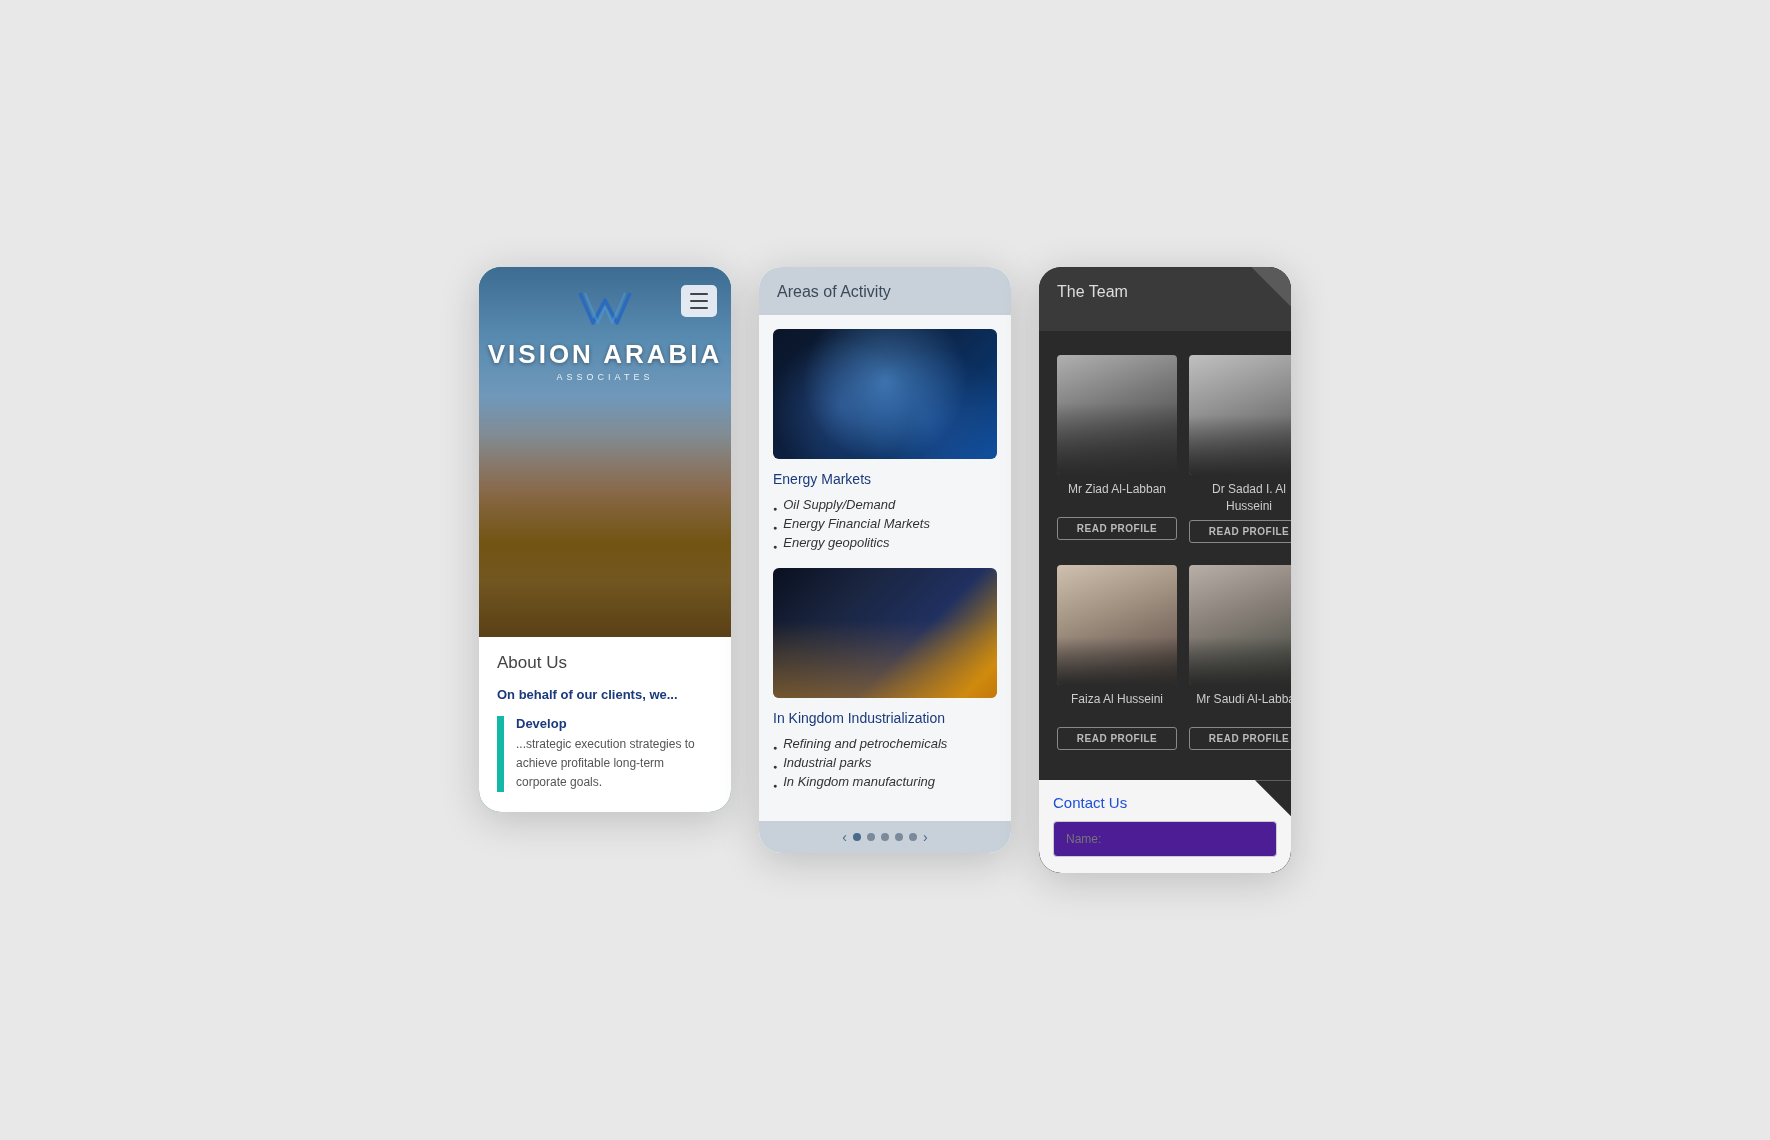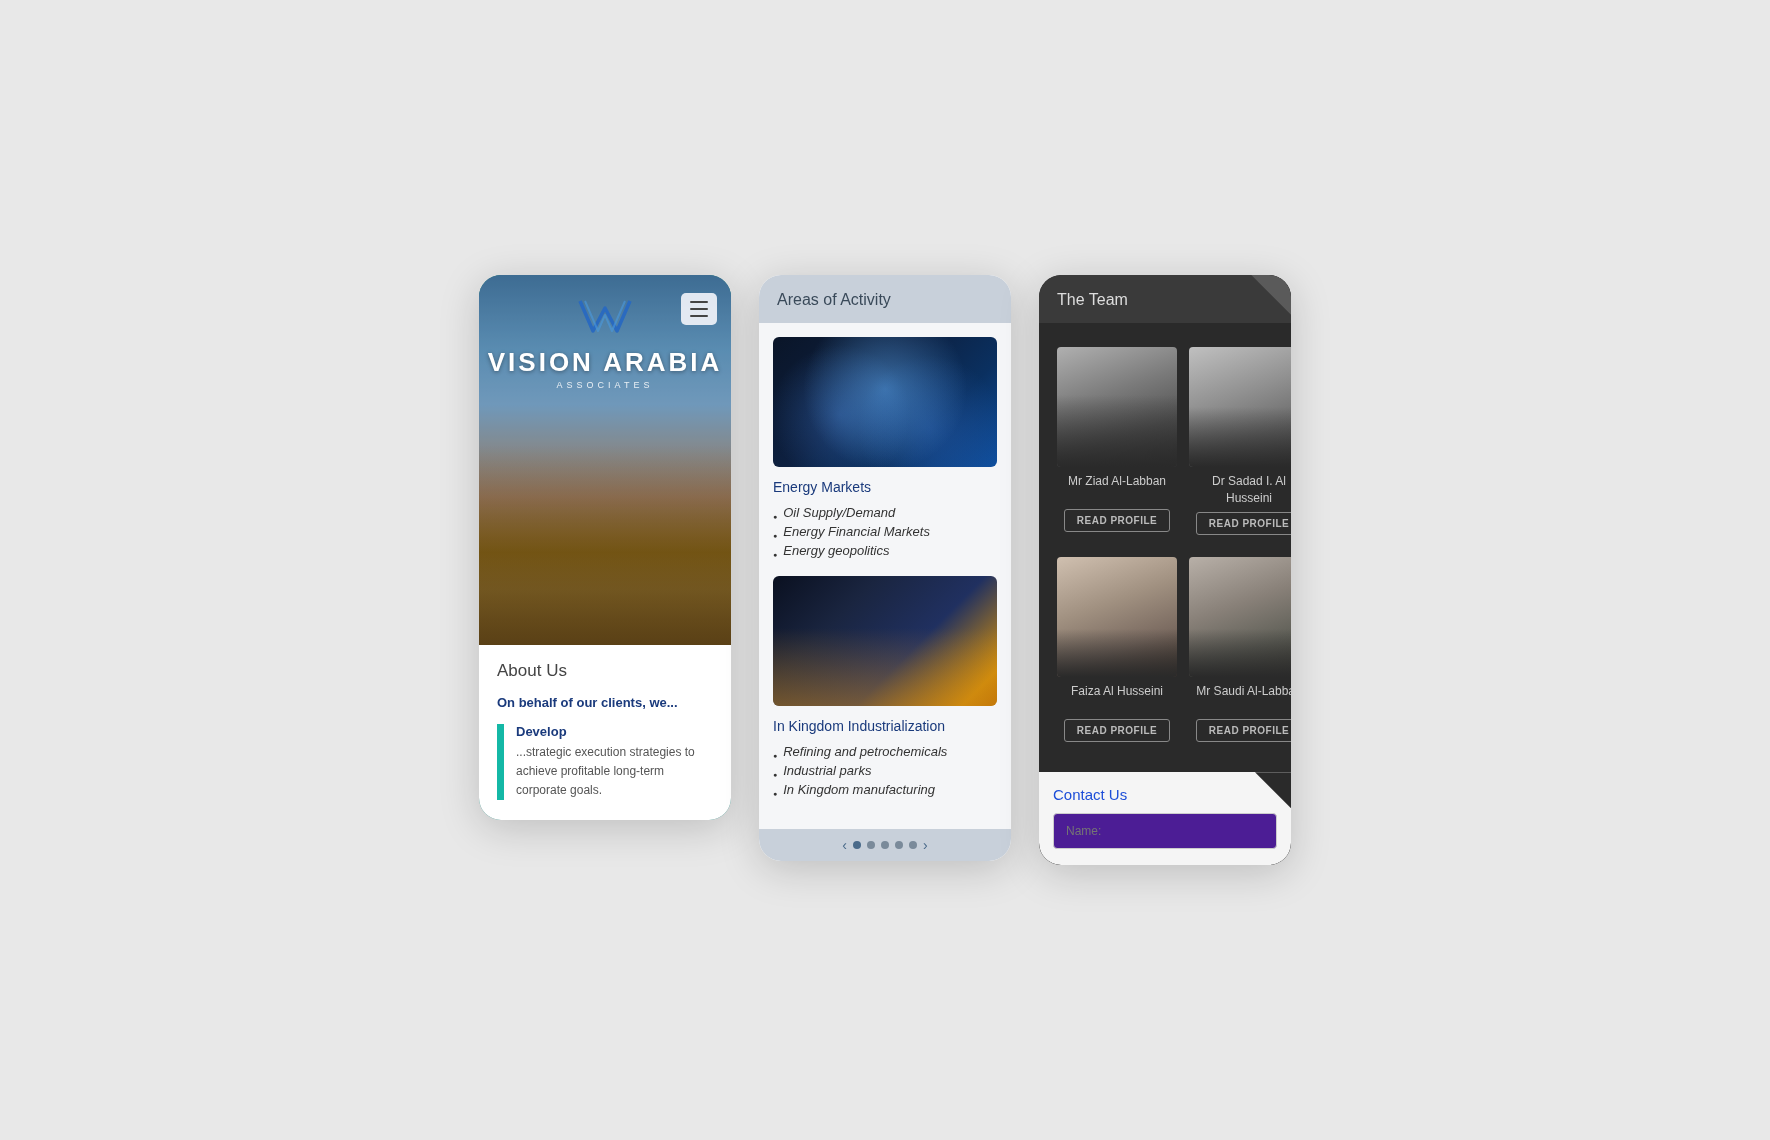--- a/index.html
+++ b/index.html
@@ -252,21 +252,21 @@
       color: #4a6a8a;
       cursor: pointer;
     }
 
     
     .card3 {
       background: #2a2a2a;
     }
     .card3-header {
       background: #3a3a3a;
-      padding: 16px 18px 14px;
+      padding: 16px 18px 30px;
       border-radius: 22px 22px 0 0;
       position: relative;
     }
     .card3-header::after {
       content: '';
       position: absolute;
       top: 0; right: 0;
       width: 40px; height: 40px;
       background: #5a5a5a;
       clip-path: polygon(100% 0, 0 0, 100% 100%);
@@ -280,21 +280,20 @@
     .card3-team-grid {
       background: #2a2a2a;
       display: grid;
       grid-template-columns: 1fr 1fr;
       gap: 0;
       padding: 16px 12px;
     }
     .card3-member {
       display: flex;
       flex-direction: column;
-      align-items: center;
       padding: 8px 6px 14px;
       gap: 6px;
     }
     .card3-avatar {
       width: 120px;
       height: 120px;
       border-radius: 4px;
       overflow: hidden;
       background: #888;
       position: relative;

